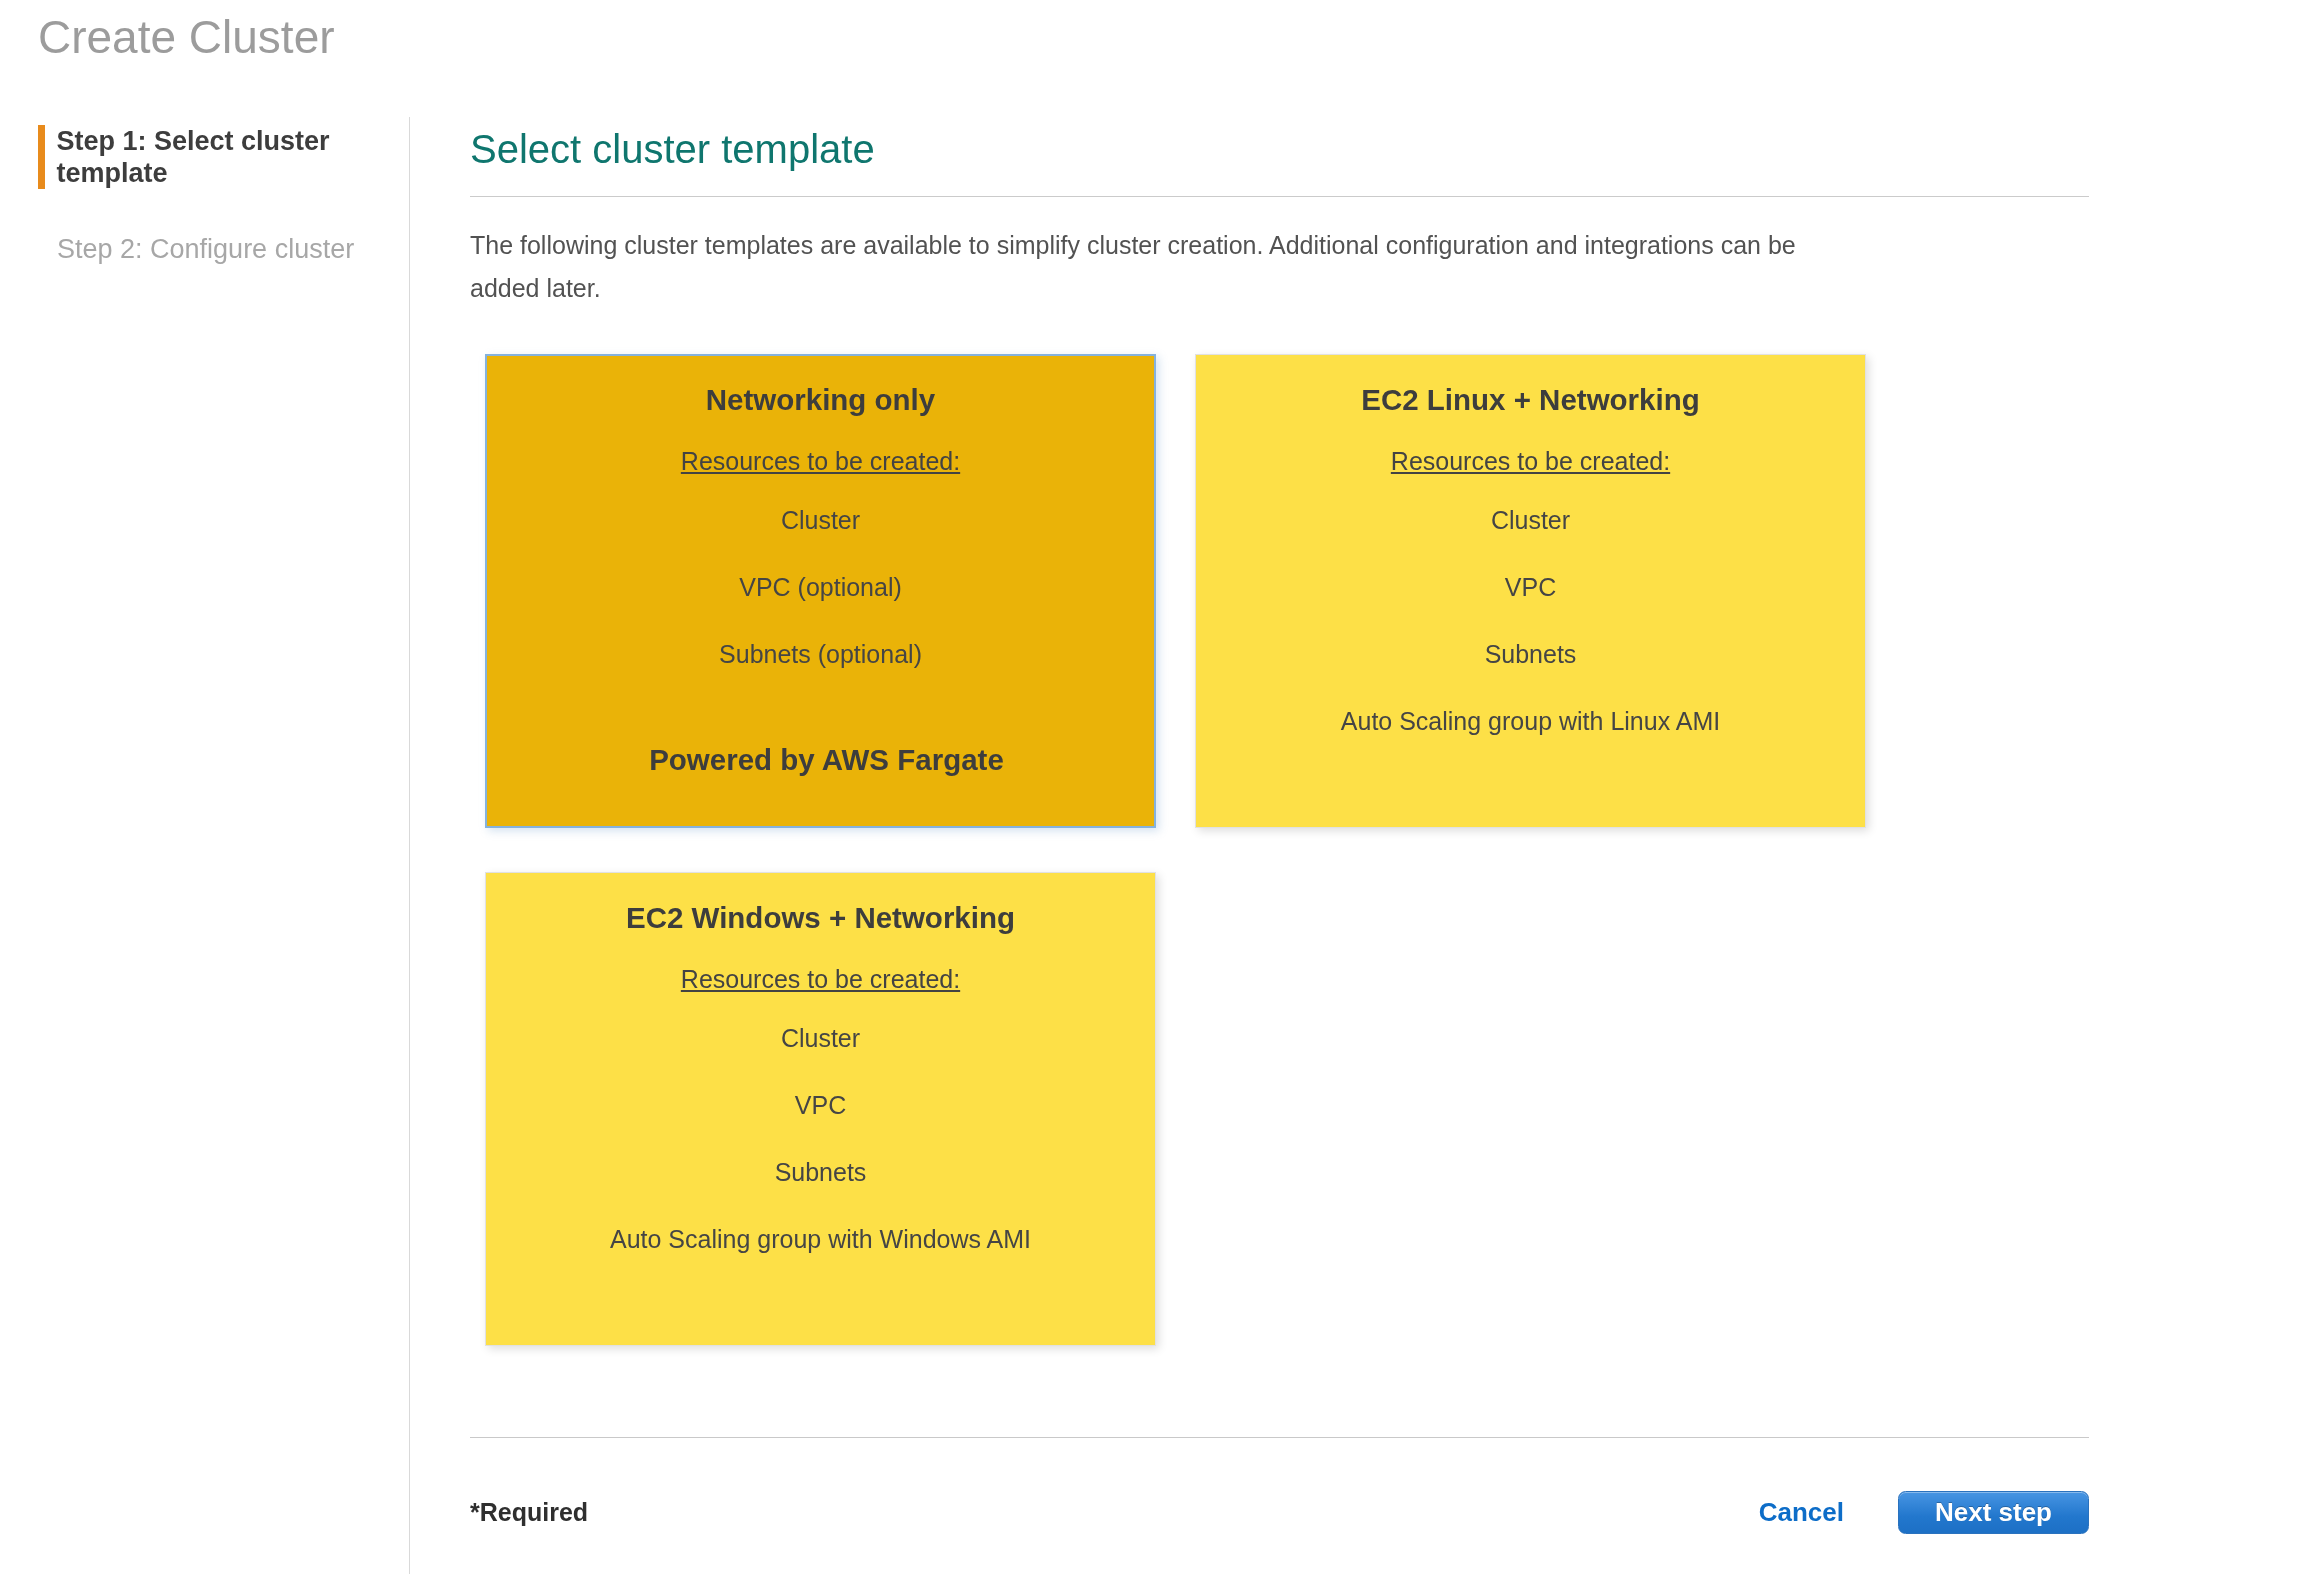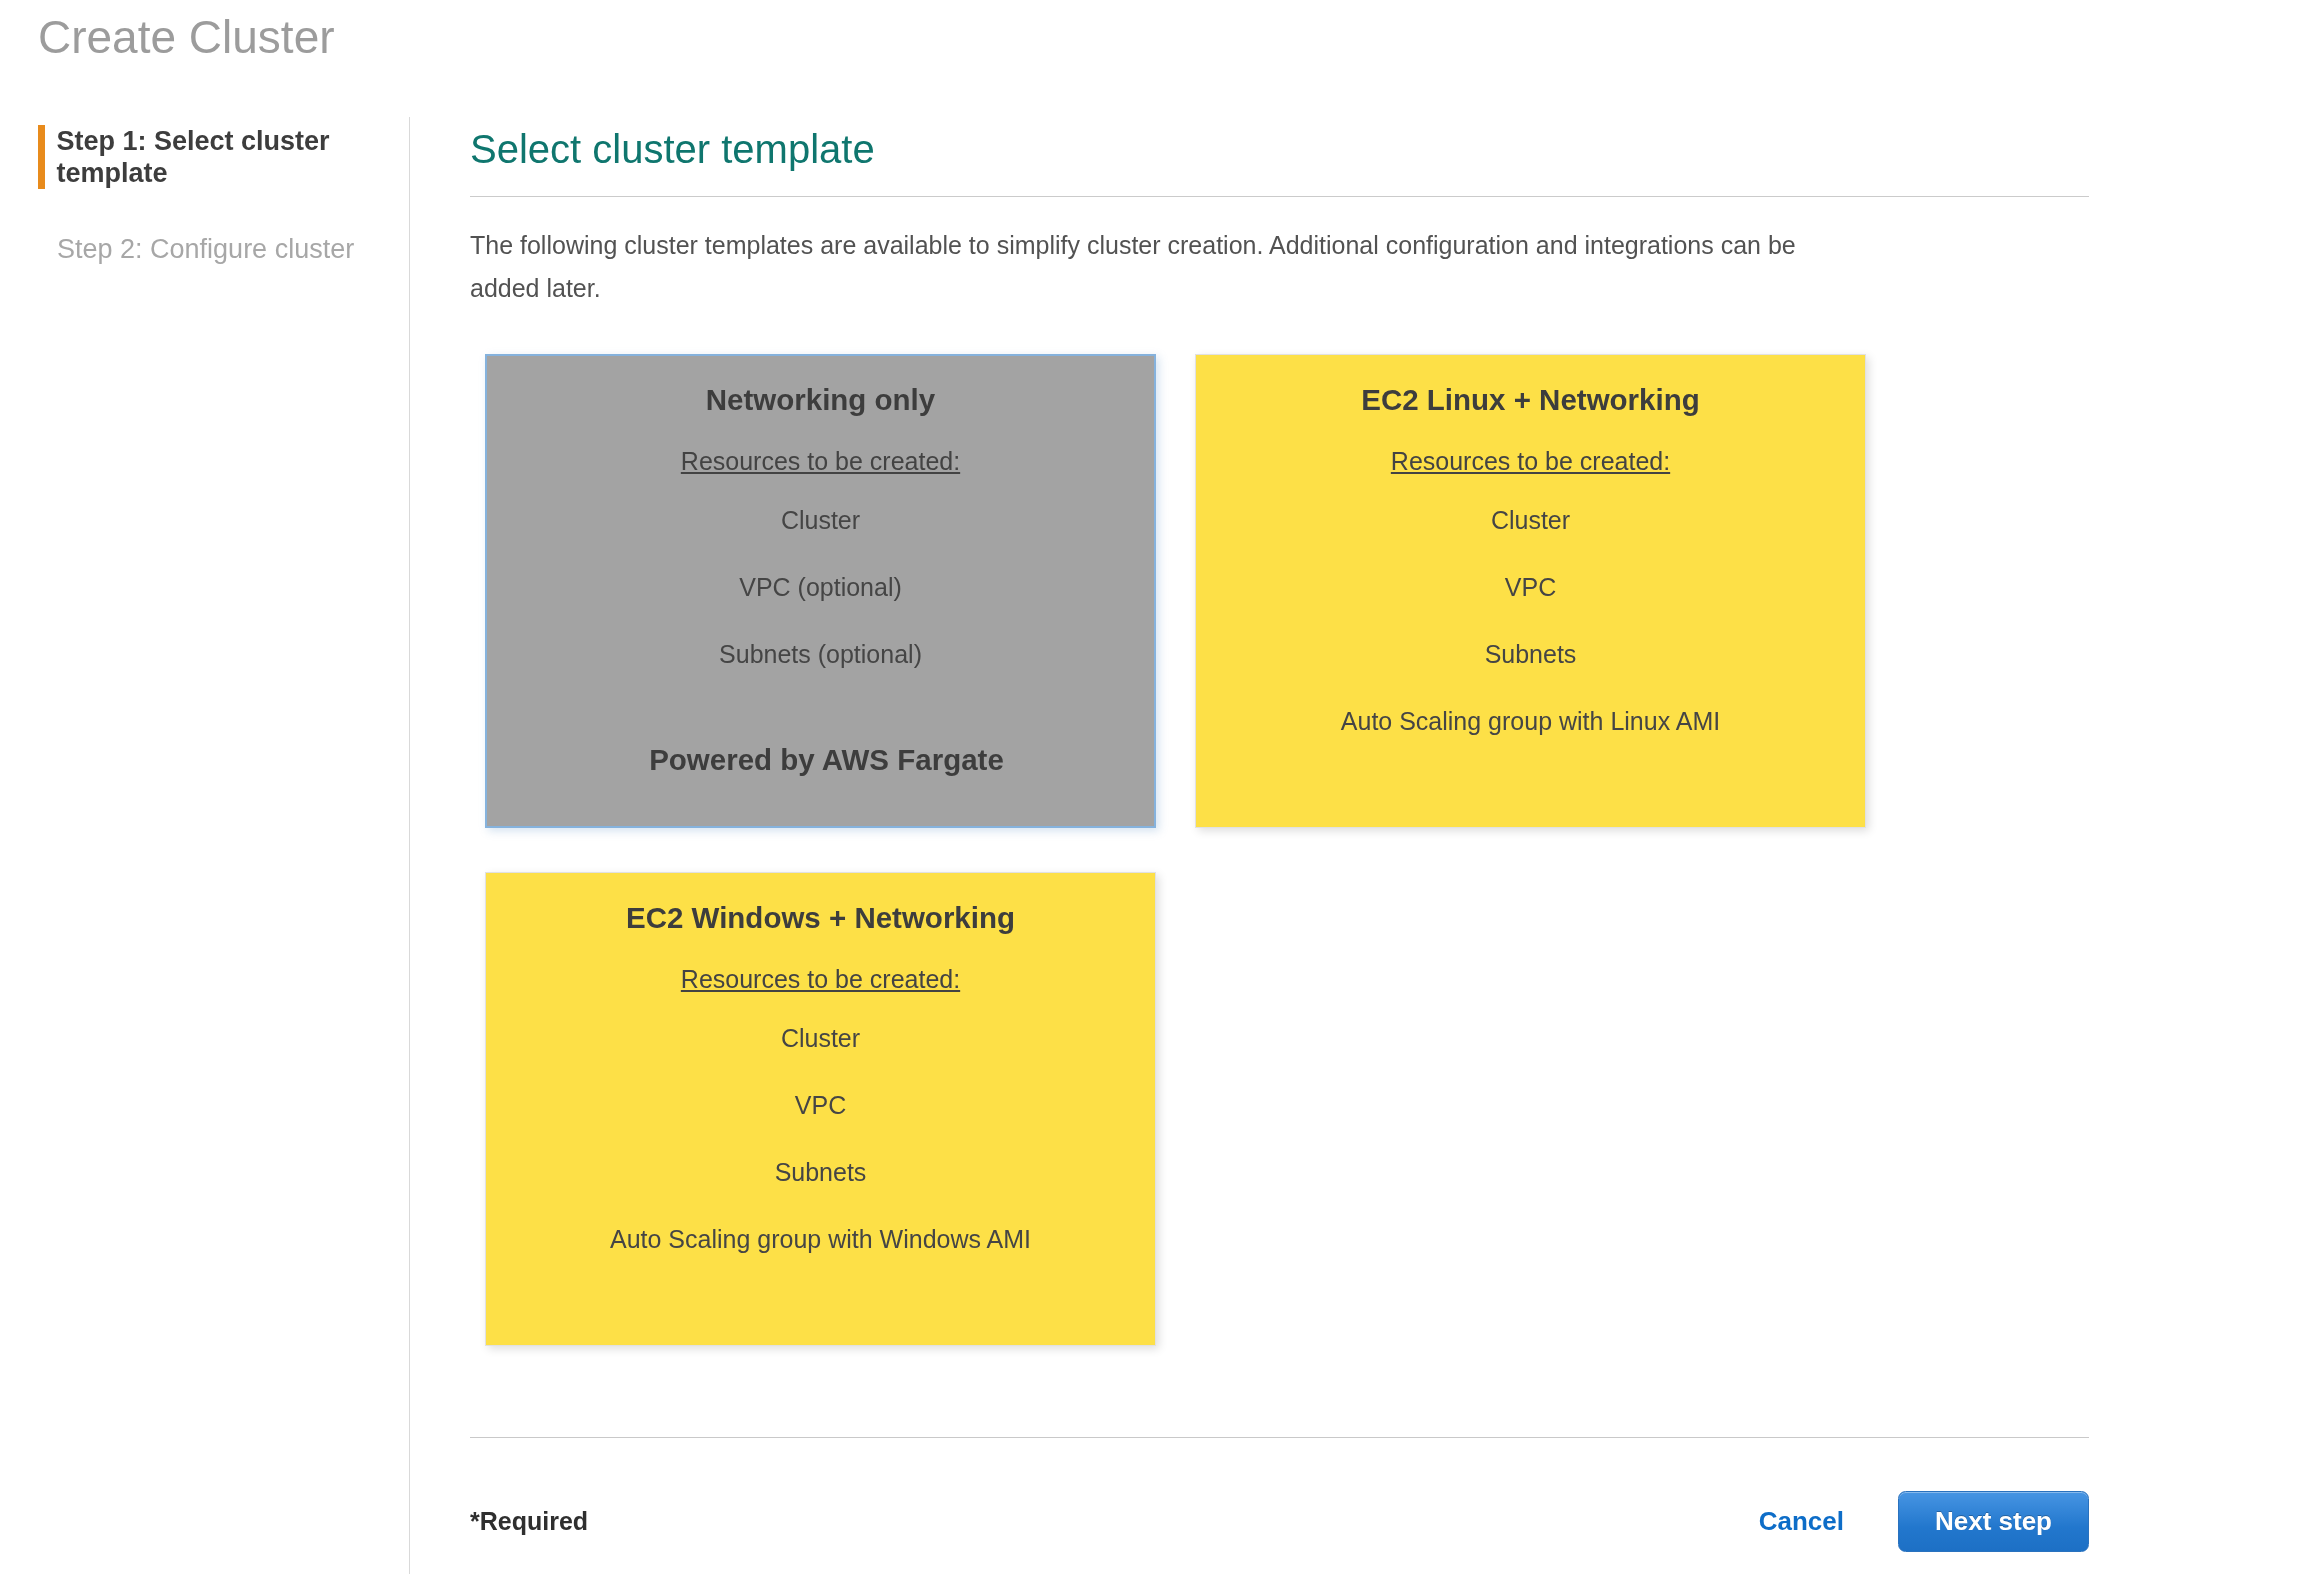--- a/index.html
+++ b/index.html
@@ -75,21 +75,21 @@
     height: 474px;
     background: #fde047;
     border: 1px solid #e1e1e1;
     box-shadow: 2.9px 2.9px 8.6px rgba(0,0,0,0.13);
     text-align: center;
     position: relative;
     padding-top: 28.5px;
     cursor: pointer;
   }
   .card-selected {
-    background: #a3a3a3;
+    background: #eab308;
     border: 2.9px solid #85b2dd;
     box-shadow: 2.9px 2.9px 8.6px rgba(100,150,200,0.28);
     padding-top: 27px;
   }
   .card-title {
     font-size: 29.5px;
     font-weight: bold;
     color: #3d3d3d;
     margin: 0 0 30px;
   }
@@ -122,21 +122,21 @@
     font-size: 26px;
     font-weight: bold;
     color: #0d6dc8;
     background: none;
     border: none;
     cursor: pointer;
     font-family: inherit;
     padding: 0;
   }
   .next-btn {
-    height: 61px;
+    height: 43px;
     padding: 0 36px;
     font-size: 26px;
     font-weight: bold;
     color: #ffffff;
     font-family: inherit;
     background: linear-gradient(180deg, #4795e3 0%, #2277cd 60%, #1d70c5 100%);
     border: 1px solid #2a72be;
     border-radius: 7.6px;
     cursor: pointer;
     box-shadow: inset 0 1px 0 rgba(255,255,255,0.35);

